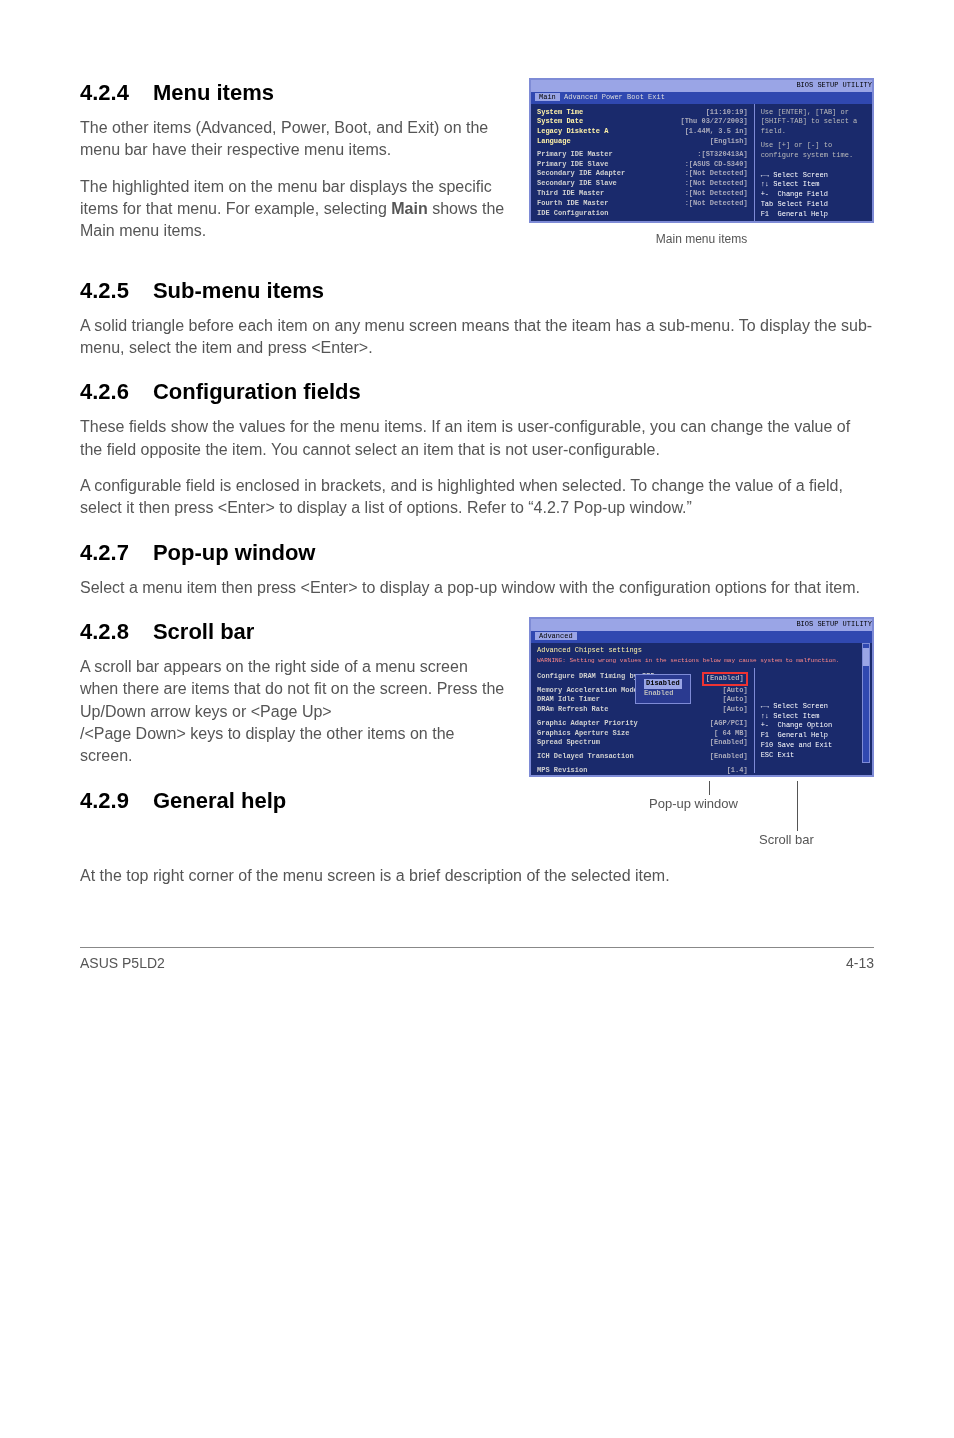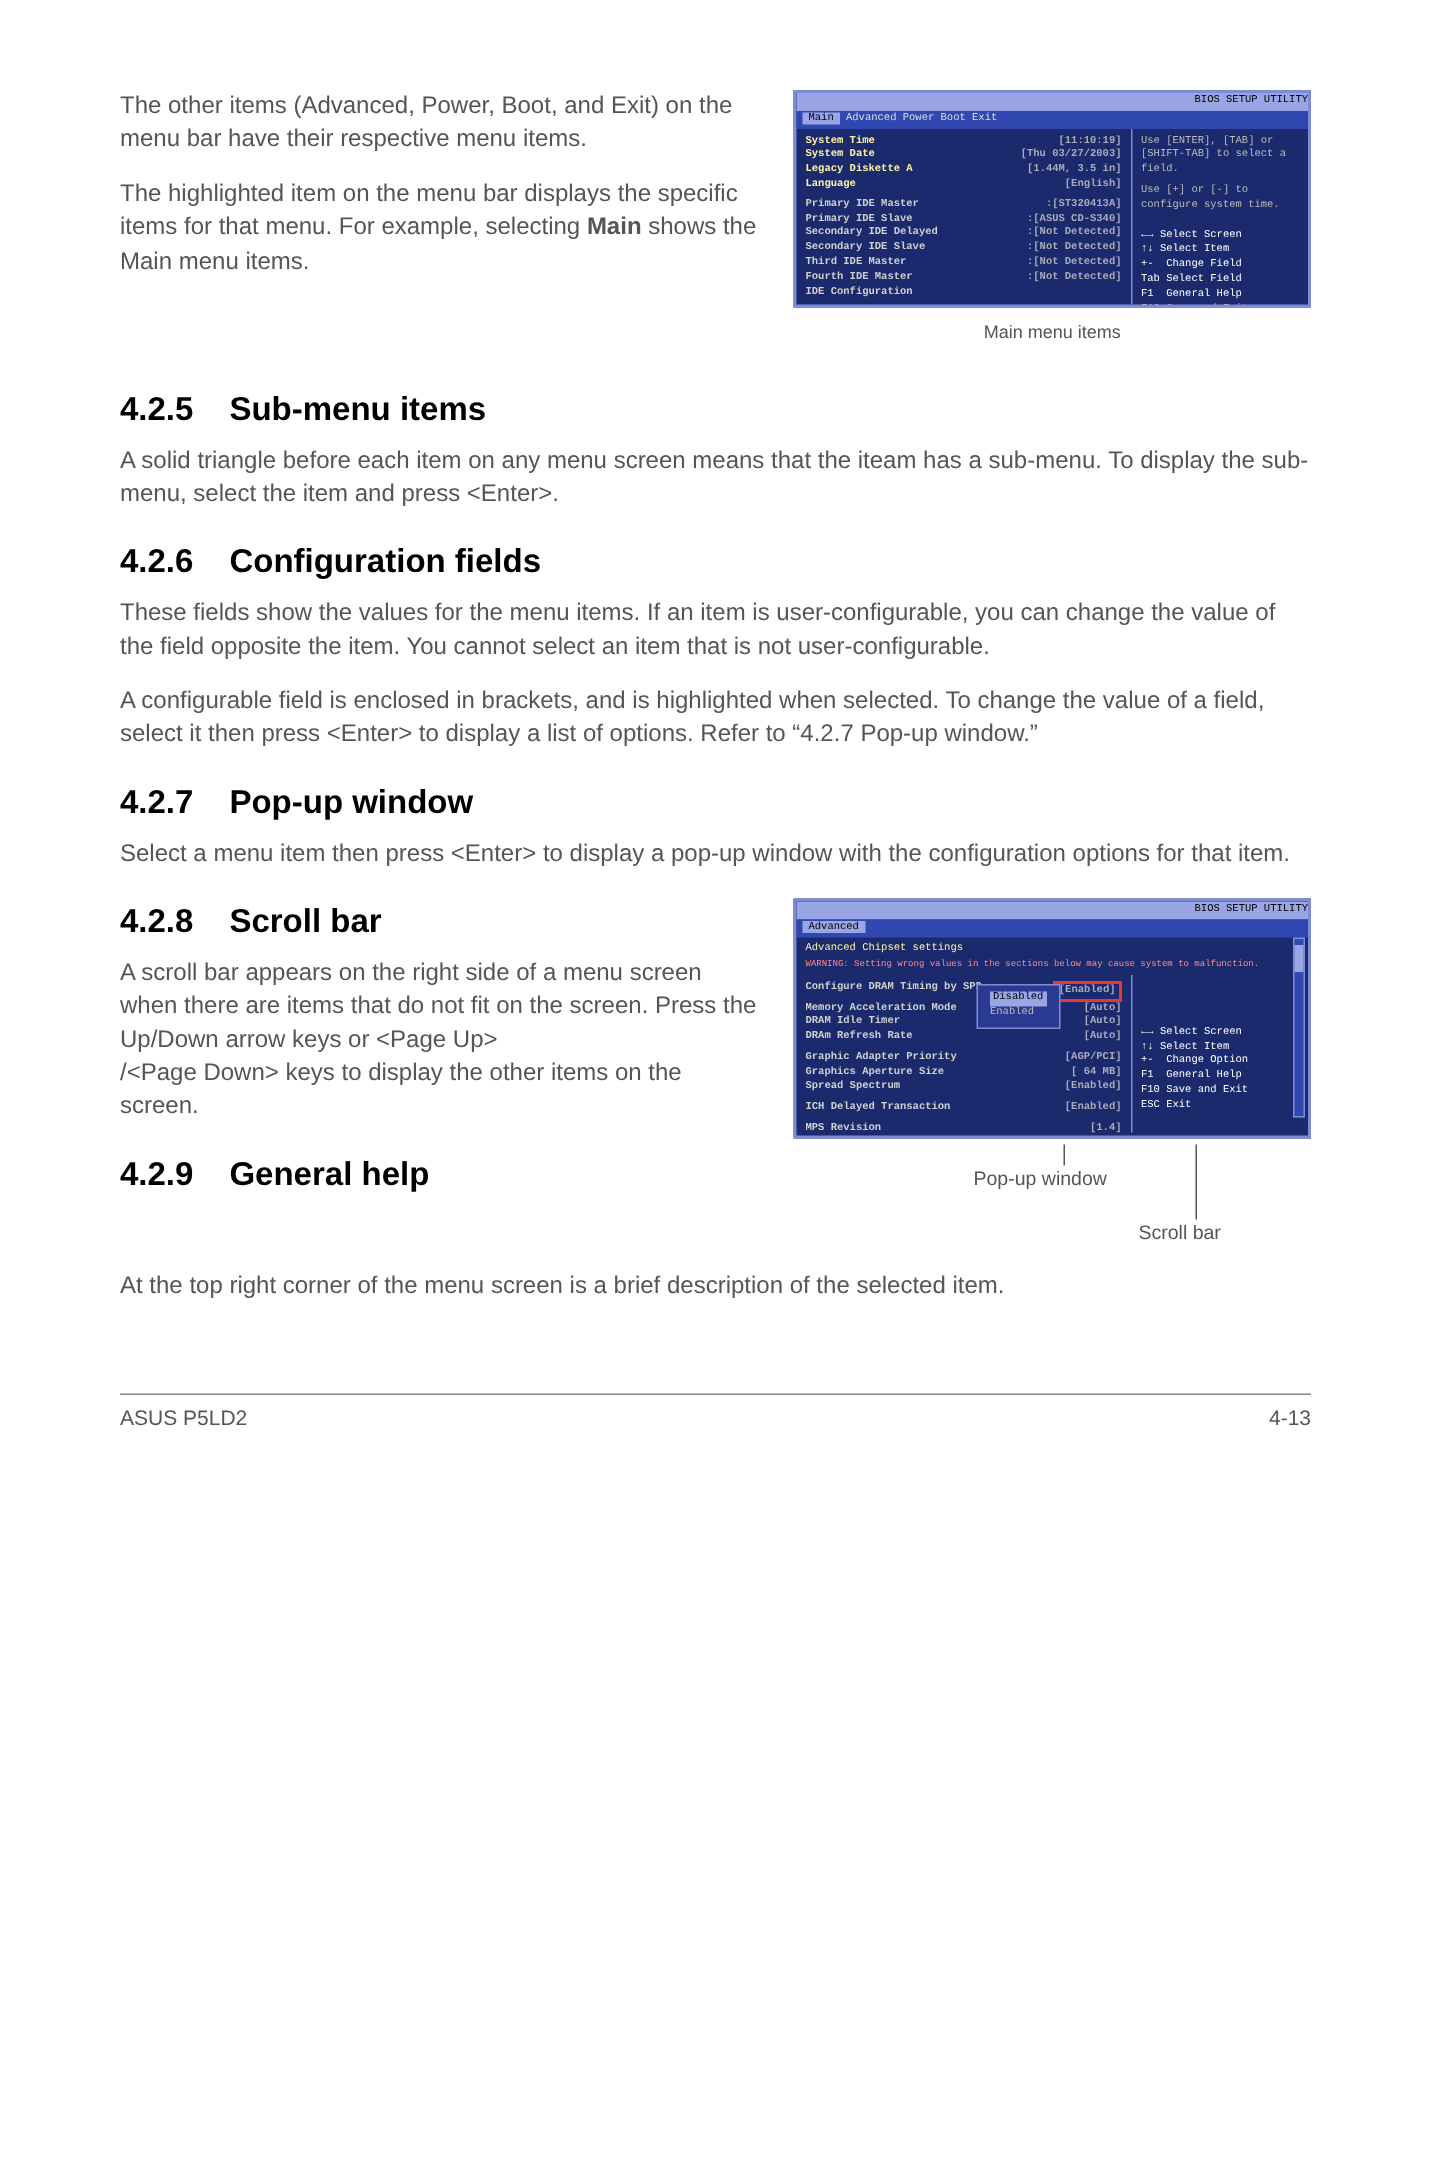--- a/index.html
+++ b/index.html
@@ -81,25 +81,26 @@
     font-size:7px;
     color:#d0d0d0;
     width:100%;
     height:160px;
     position:relative;
     overflow:hidden;
   }
   .redbox { border:2px solid #e33; display:inline-block; padding:0 2px; }
   .popup-overlay {
     position:absolute;
-    top:55px; left:120px;
+    top:55px; left:104px;
     background:#2a3a90;
     border:1px solid #7e8bd6;
     padding:4px 8px;
     color:#bbb;
+    font-weight:bold;
   }
   .scrollbar-mock {
     position:absolute;
     right:2px; top:24px;
     width:8px; height:120px;
     background:#3048b0;
     border:1px solid #7e8bd6;
   }
   .scrollbar-thumb {
     width:100%; height:18px;
@@ -167,21 +168,21 @@
             </div>
           <div class="ln" style="margin-top:3px;">
               <span>Primary IDE Master</span>
               <span class="val">:[ST320413A]</span>
             </div>
           <div class="ln">
               <span>Primary IDE Slave</span>
               <span class="val">:[ASUS CD-S340]</span>
             </div>
           <div class="ln">
-              <span>Secondary IDE Delayed</span>
+              <span>Secondary IDE Adapter</span>
               <span class="val">:[Not Detected]</span>
             </div>
           <div class="ln">
               <span>Secondary IDE Slave</span>
               <span class="val">:[Not Detected]</span>
             </div>
           <div class="ln">
               <span>Third IDE Master</span>
               <span class="val">:[Not Detected]</span>
             </div>
@@ -205,20 +206,23 @@
 Tab Select Field
 F1  General Help
 F10 Save and Exit
 ESC Exit</div>
         </div>
       </div>
     </div>
     <div class="caption">Main menu items</div>
   </div>
 
+  <h2 class="section-heading">
+    <span class="num">4.2.4</span><span>Menu items</span>
+  </h2>
   <p class="body-text">The other items (Advanced, Power, Boot, and Exit) on the menu bar have their respective menu items.</p>
   <p class="body-text">
     <span>The highlighted item on the menu bar  displays the specific items for that menu. For example, selecting </span><b>Main</b><span> shows the Main menu items.</span>
   </p>
 </div>
 
 <h2 class="section-heading">
   <span class="num">4.2.5</span><span>Sub-menu items</span>
 </h2>
 <p class="body-text">A solid triangle before each item on any menu screen means that the iteam has a sub-menu. To display the sub-menu, select the item and press &lt;Enter&gt;.</p>

